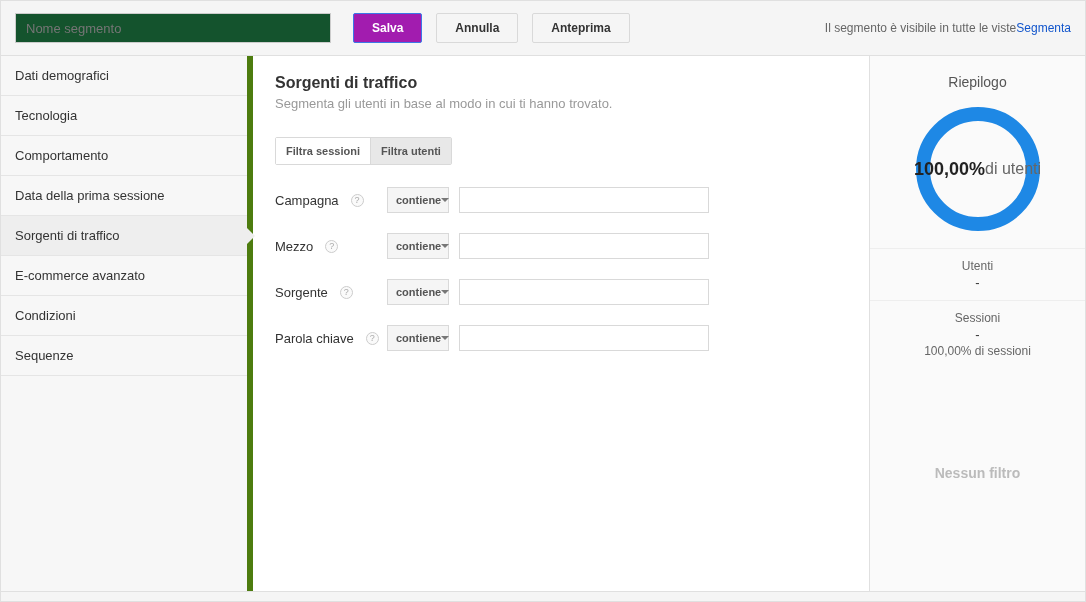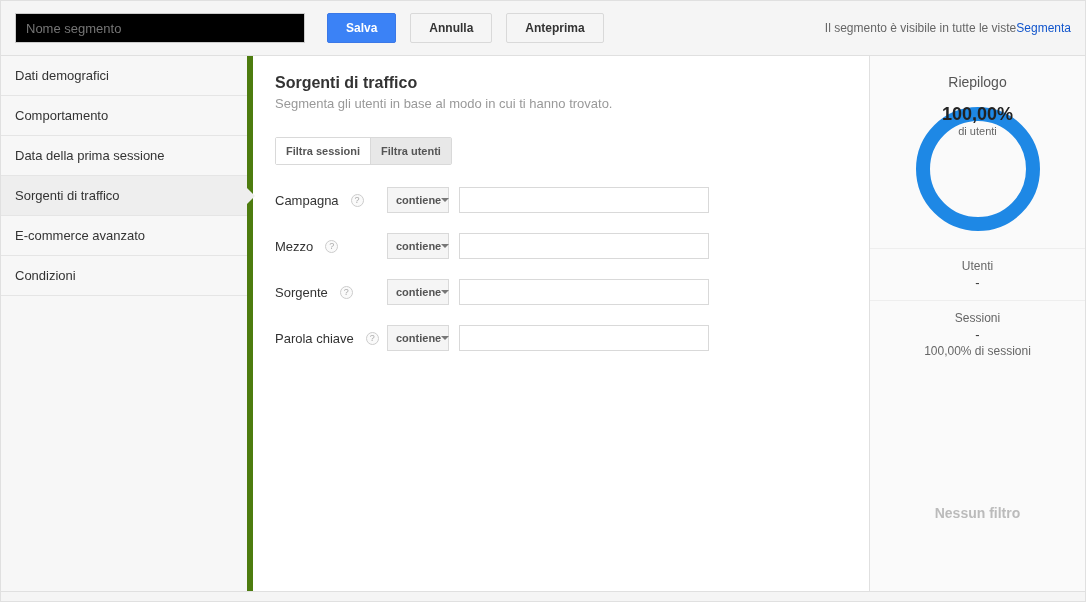--- a/index.html
+++ b/index.html
@@ -17,44 +17,44 @@
   flex-direction: column;
 }
 .topbar {
   background: #f5f5f5;
   border-bottom: 1px solid #e0e0e0;
   padding: 12px 14px 12px 14px;
   display: flex;
   align-items: center;
 }
 .segment-name-input {
-  width: 290px;
+  width: 316px;
   height: 30px;
   border: 1px solid #ccc;
   padding: 0 10px;
   font-size: 13px;
   color: #999;
-  background: #000000;
+  background: #14532d;
 }
 .btn {
   height: 30px;
   padding: 0 18px;
   font-size: 12px;
   font-weight: bold;
   border: 1px solid #d9d9d9;
   background: #f5f5f5;
   color: #333;
   display: inline-flex;
   align-items: center;
   justify-content: center;
   cursor: pointer;
   border-radius: 2px;
 }
 .btn-primary {
-  background: #3b82f6;
+  background: #a21caf;
   border-color: #3b78e7;
   color: #fff;
 }
 .btn-group {
   display: flex;
   gap: 14px;
   margin-left: 22px;
 }
 .topbar-right {
   margin-left: auto;
@@ -213,44 +213,45 @@
   position: relative;
   width: 130px;
   height: 130px;
   margin-bottom: 14px;
 }
 .donut svg { width: 130px; height: 130px; }
 .donut-center {
   position: absolute;
   inset: 0;
   display: flex;
-  flex-direction: column;
-  align-items: center;
+  flex-direction: row;
+  align-items: center;
+  justify-content: center;
 }
 .donut-percent {
   font-size: 18px;
   font-weight: bold;
   color: #222;
 }
 .donut-label {
-  font-size: 11px;
+  font-size: 16px;
   color: #666;
 }
 .summary-stat {
   text-align: center;
   padding: 10px 0;
   width: 100%;
   border-top: 1px solid #eee;
 }
 .summary-stat-label { font-size: 12px; color: #666; }
 .summary-stat-value { font-size: 13px; color: #333; margin-top: 2px; }
 .summary-stat-sub { font-size: 12px; color: #666; margin-top: 2px; }
 .no-filter {
   margin-top: auto;
-  margin-bottom: 70px;
+  margin-bottom: 110px;
   font-size: 14px;
   font-weight: bold;
   color: #bbb;
   text-align:center;
 }
 .bottom-border { height: 10px; border-top: 1px solid #e0e0e0; background:#f5f5f5;}
 </style>
 </head>
 <body>
 
@@ -267,33 +268,39 @@
       <span class="link">Segmenta</span>
     </div>
   </div>
 
   <div class="body">
     <div class="sidebar">
       <div class="sidebar-item">
         <span>Dati demografici</span>
       </div>
       <div class="sidebar-item">
+        <span>Tecnologia</span>
+      </div>
+      <div class="sidebar-item">
         <span>Comportamento</span>
       </div>
       <div class="sidebar-item">
         <span>Data della prima sessione</span>
       </div>
       <div class="sidebar-item active">
         <span>Sorgenti di traffico</span>
       </div>
       <div class="sidebar-item">
         <span>E-commerce avanzato</span>
       </div>
       <div class="sidebar-item">
         <span>Condizioni</span>
+      </div>
+      <div class="sidebar-item">
+        <span>Sequenze</span>
       </div>
     </div>
 
     <div class="main">
       <div class="main-title">Sorgenti di traffico</div>
       <div class="main-subtitle">Segmenta gli utenti in base al modo in cui ti hanno trovato.</div>
 
       <div class="filter-tabs">
         <div class="filter-tab">Filtra sessioni</div>
         <div class="filter-tab active">Filtra utenti</div>

